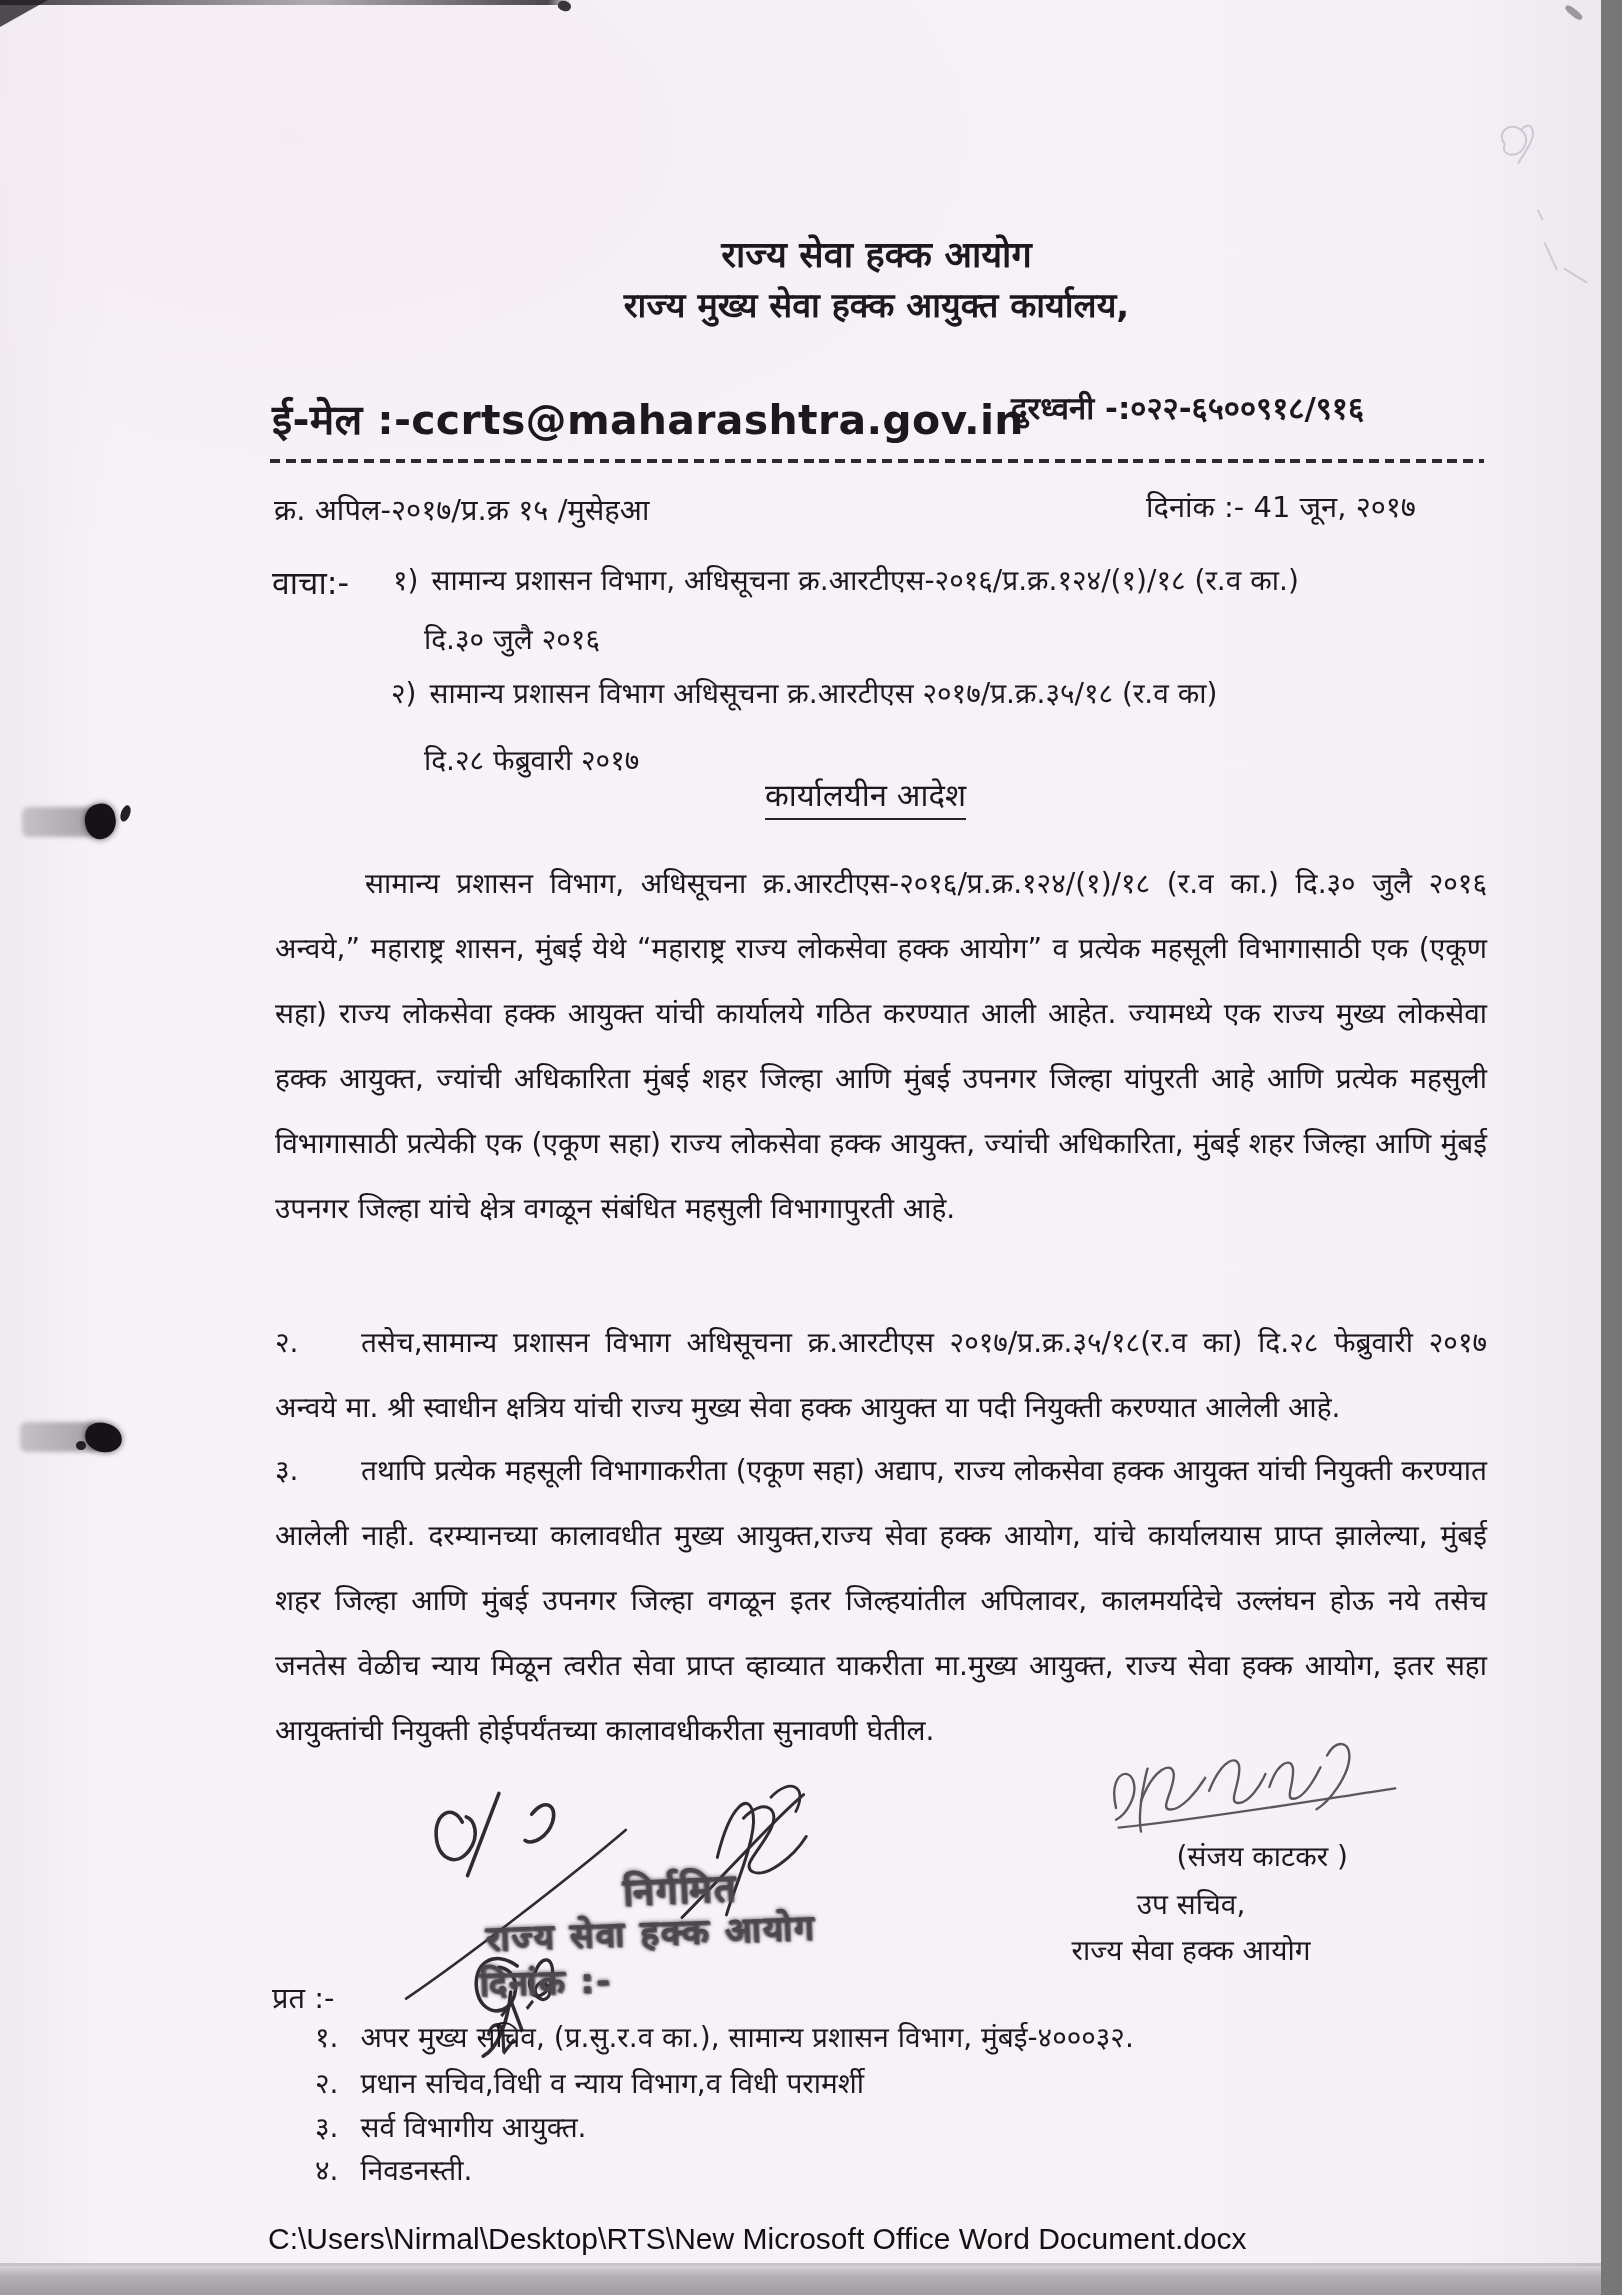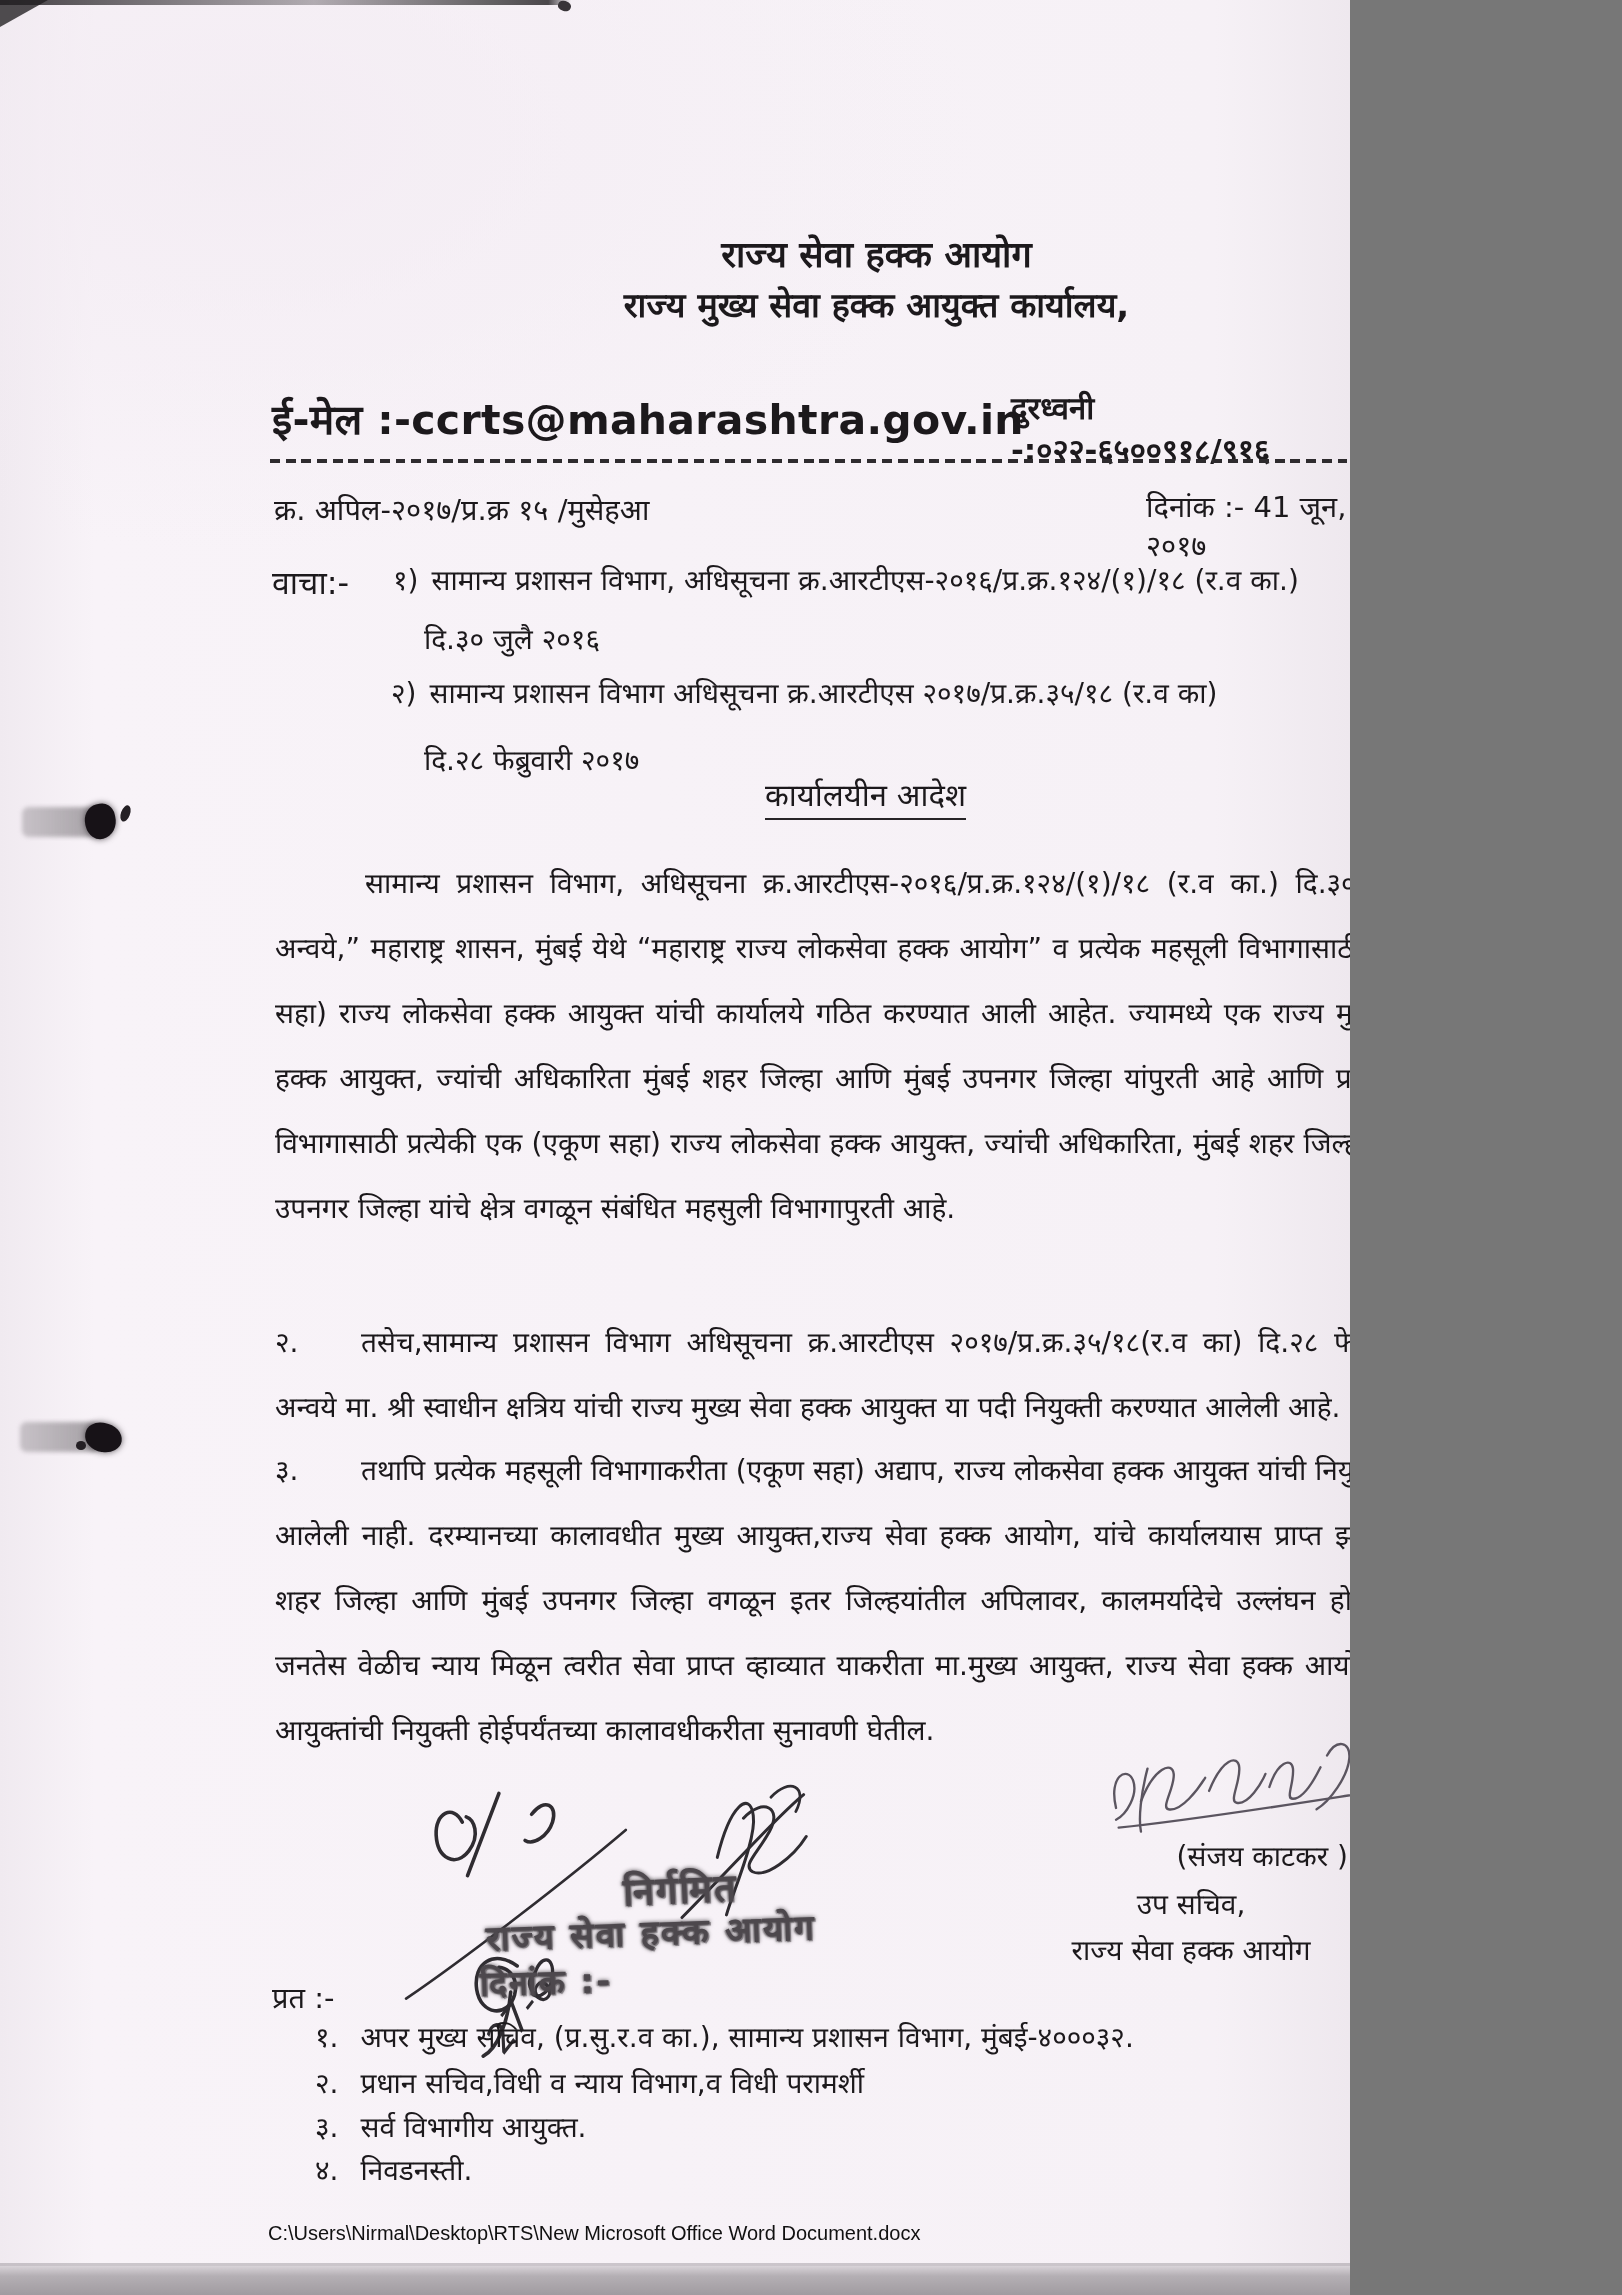--- a/index.html
+++ b/index.html
@@ -1,18 +1,18 @@
 <!DOCTYPE html>
 <html style="font-size:10.5px"><head>
 <meta charset="utf-8">
 <style>
   html,body{margin:0;padding:0;}
   body{background:#777;}
   .page{
-    position:relative;width:1350px;height:2295px;overflow:hidden;
+    position:relative;width:1601px;height:2295px;overflow:hidden;
     background:
       radial-gradient(1047px 589px at 18% 6%, rgba(243,236,243,.9), rgba(0,0,0,0) 70%),
       linear-gradient(90deg,#f0eaf0 0%,#f8f3f8 7%,#f6f1f6 90%,#eee8ee 100%),
       #f6f1f6;
     font-family:"DejaVu Sans", sans-serif;color:#1c191c;
   }
   
   .org-header{position:absolute;left:425px;top:230px;width:903px;text-align:center;font-weight:bold;}
   .org-line1{font-size:36px;line-height:50px;}
   .org-line2{font-size:34px;line-height:51px;}
@@ -46,21 +46,21 @@
   .stamp-text{position:absolute;font-weight:bold;color:#4d484d;letter-spacing:2px;
     text-shadow:0 0 4.6px rgba(70,65,70,.95), 1.3px 1.3px 0.7px rgba(90,85,90,.6), -1.3px 0.7px 1.3px rgba(90,85,90,.5);}
   .stamp1{left:623px;top:1862px;font-size:38px;transform:rotate(-2.5deg);}
   .stamp2{left:486px;top:1908px;font-size:35px;transform:rotate(-2deg);}
   .stamp3{left:480px;top:1958px;font-size:34px;transform:rotate(-1.5deg);}
   .stamp-svg{position:absolute;left:376px;top:1759px;}
   
   .copies-label{position:absolute;left:272px;top:1977px;font-size:29px;}
   .copy-row{position:absolute;left:315px;display:flex;gap:22px;font-size:28px;white-space:nowrap;}
   
-  .footer-path{position:absolute;left:268px;top:2222px;font-size:20px;color:#111;
+  .footer-path{position:absolute;left:268px;top:2222px;font-size:30px;color:#111;
     font-family:"Liberation Sans", sans-serif;letter-spacing:0px;}
   
   .top-line{position:absolute;left:0;top:0;width:571px;height:4.6px;
     background:linear-gradient(90deg,rgba(38,35,38,.85),rgba(95,90,95,.45) 55%,rgba(45,42,45,.85) 96%,rgba(0,0,0,0));}
   .corner-wedge{position:absolute;left:0;top:0;width:0;height:0;
     border-top:27.5px solid rgba(32,29,32,.78);border-right:48px solid transparent;}
   .top-speck{position:absolute;left:558px;top:1.3px;width:13px;height:9.8px;background:#383438;border-radius:45%;transform:rotate(18deg);}
   .tr-corner-mark{position:absolute;left:1564px;top:9.2px;width:19.6px;height:6.5px;background:#59545a;opacity:.55;border-radius:40%;transform:rotate(38deg);}
   .punch{position:absolute;}
   .punch .smear{position:absolute;left:0;top:6.5px;width:79px;height:30px;border-radius:6.5px;

